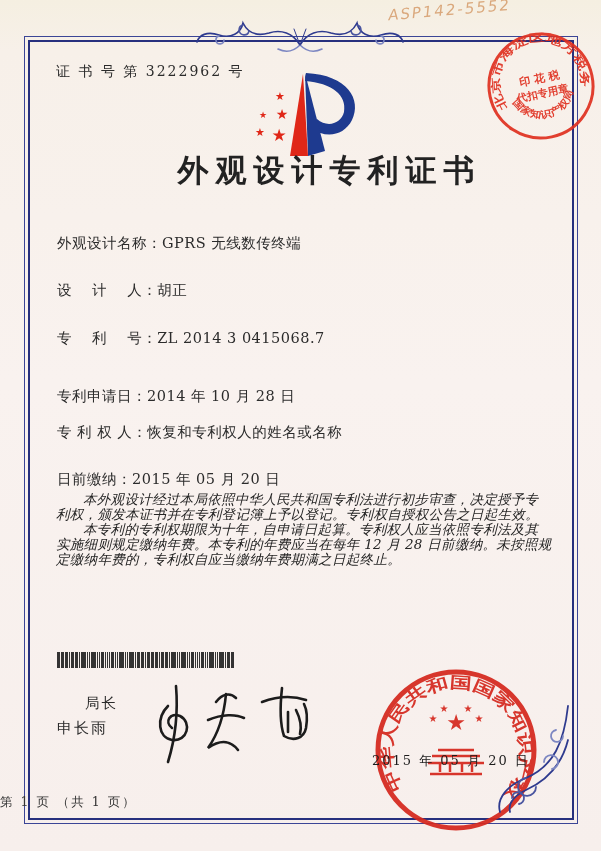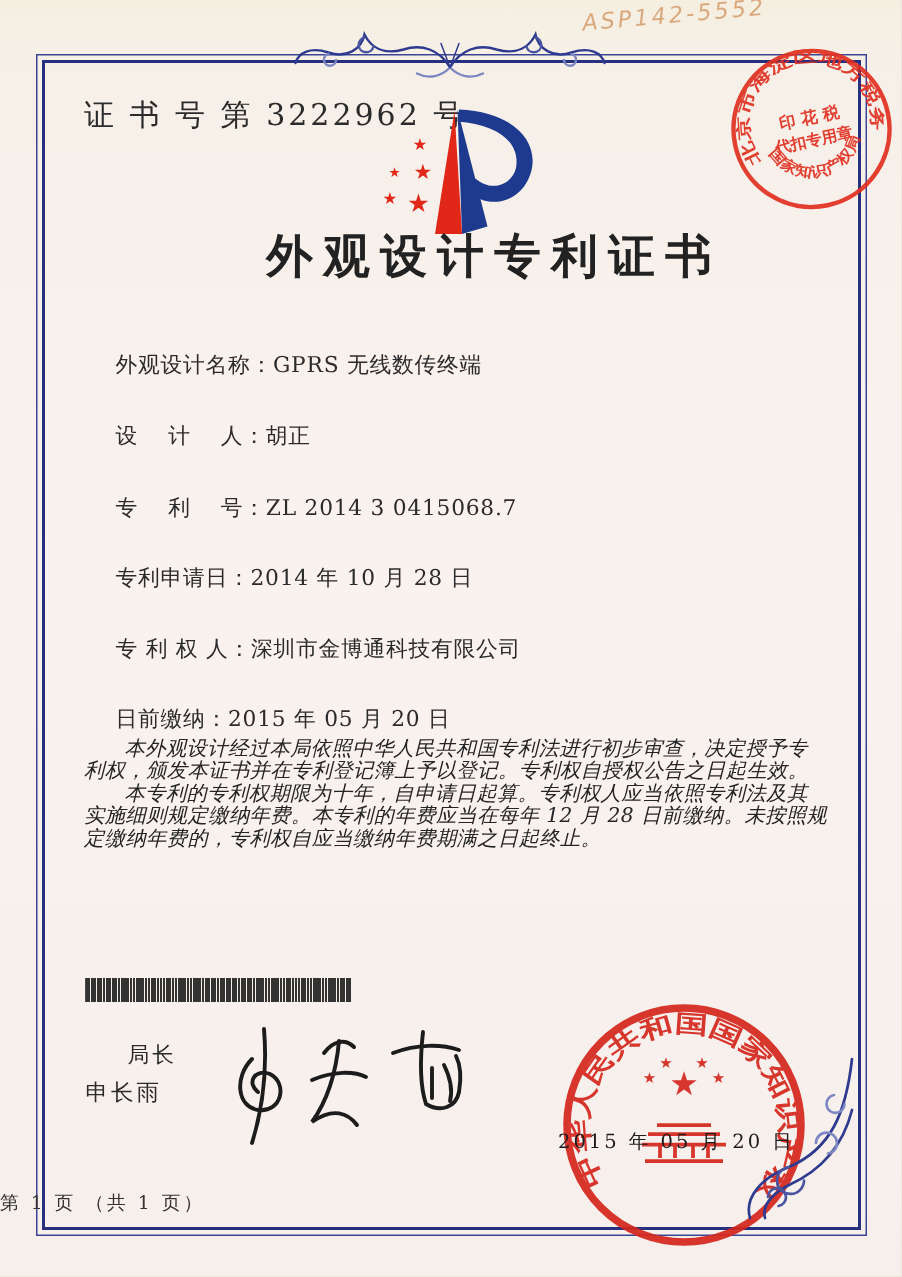--- a/index.html
+++ b/index.html
@@ -9,29 +9,29 @@
     font-family:"DejaVu Serif","Liberation Serif",serif;color:#2b2b2b;
   }
   
   .frame-outer{position:absolute;left:24px;top:36px;width:552px;height:786px;
     border:1.5px solid #3b4596;}
   .frame-inner{position:absolute;inset:3px;border:2.5px solid #27307e;}
   
   .hand-note{position:absolute;left:388px;top:1px;font-size:15px;letter-spacing:2px;
     color:#cf8b52;opacity:.7;font-style:italic;transform:rotate(-5deg);
     font-family:"DejaVu Sans","Liberation Sans",sans-serif;white-space:nowrap;}
-  .cert-no{position:absolute;left:56px;top:63px;font-size:20px;letter-spacing:2px;}
+  .cert-no{position:absolute;left:56px;top:63px;font-size:14px;letter-spacing:2px;}
   .logo{position:absolute;left:248px;top:66px;}
   .title{position:absolute;left:0;top:150px;width:100%;text-align:center;
     font-size:31px;font-weight:bold;letter-spacing:7px;color:#222;padding-left:29px;}
   .fields{position:absolute;left:57px;top:232px;width:490px;}
-  .field-row{position:absolute;left:0;font-size:14.5px;letter-spacing:.5px;white-space:nowrap;margin-left:20px;}
+  .field-row{position:absolute;left:0;font-size:14.5px;letter-spacing:.5px;white-space:nowrap;}
   .field-row .lbl{color:#2b2b2b;}
   .field-row .val{color:#2b2b2b;}
-  .f0{top:2px}.f1{top:49px}.f2{top:97px}.f3{top:144px}.f4{top:191px}.f5{top:238px}
+  .f0{top:2px}.f1{top:49px}.f2{top:97px}.f3{top:155px}.f4{top:191px}.f5{top:238px}
   .body-text{position:absolute;left:56px;top:492px;width:496px;
     font-size:13.5px;line-height:15px;font-style:italic;color:#242424;}
   .body-text p{margin:0;text-indent:2em;letter-spacing:.3px;}
   .barcode{position:absolute;left:57px;top:652px;width:177px;height:16px;opacity:.88;
     background-image:
       repeating-linear-gradient(90deg,#1a1a1a 0 1px,transparent 1px 2px),
       repeating-linear-gradient(90deg,#1a1a1a 0 2px,transparent 2px 9px),
       repeating-linear-gradient(90deg,#1a1a1a 0 1px,transparent 1px 5px);}
   .signer-role{position:absolute;left:57px;top:694px;font-size:14.5px;letter-spacing:2px;margin-left:28px;}
   .signer-name{position:absolute;left:57px;top:719px;font-size:15px;letter-spacing:2px;}
@@ -107,21 +107,21 @@
     <div class="field-row f1">
       <span class="lbl">设　 计　 人：</span><span class="val">胡正</span>
     </div>
     <div class="field-row f2">
       <span class="lbl">专　 利　 号：</span><span class="val">ZL 2014 3 0415068.7</span>
     </div>
     <div class="field-row f3">
       <span class="lbl">专利申请日：</span><span class="val">2014 年 10 月 28 日</span>
     </div>
     <div class="field-row f4">
-      <span class="lbl">专 利 权 人：</span><span class="val">深圳市金博通科技有限公司</span>
+      <span class="lbl">专 利 权 人：</span><span class="val">恢复和专利权人的姓名或名称</span>
     </div>
     <div class="field-row f5">
       <span class="lbl">日前缴纳：</span><span class="val">2015 年 05 月 20 日</span>
     </div>
   </div>
 
   <div class="body-text">
     <p>本外观设计经过本局依照中华人民共和国专利法进行初步审查，决定授予专利权，颁发本证书并在专利登记簿上予以登记。专利权自授权公告之日起生效。</p>
     <p>本专利的专利权期限为十年，自申请日起算。专利权人应当依照专利法及其实施细则规定缴纳年费。本专利的年费应当在每年 12 月 28 日前缴纳。未按照规定缴纳年费的，专利权自应当缴纳年费期满之日起终止。</p>
   </div>

